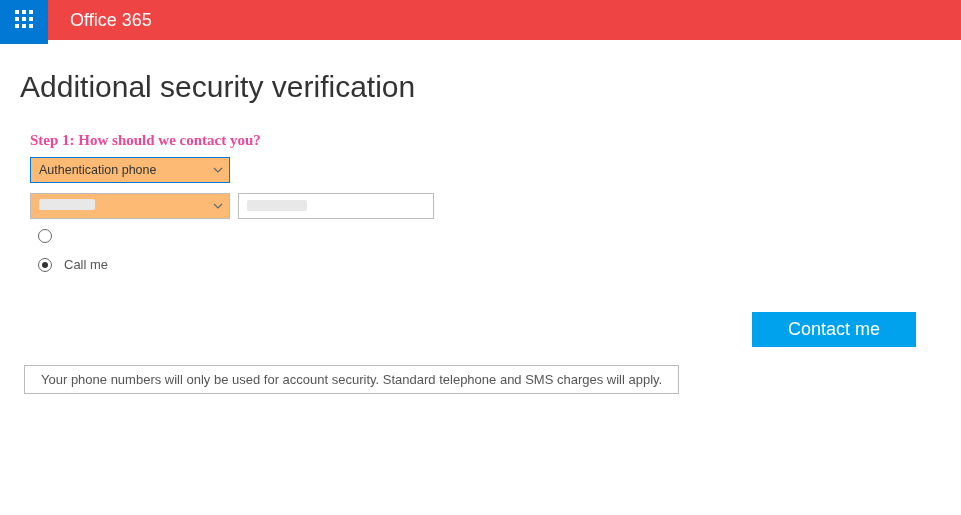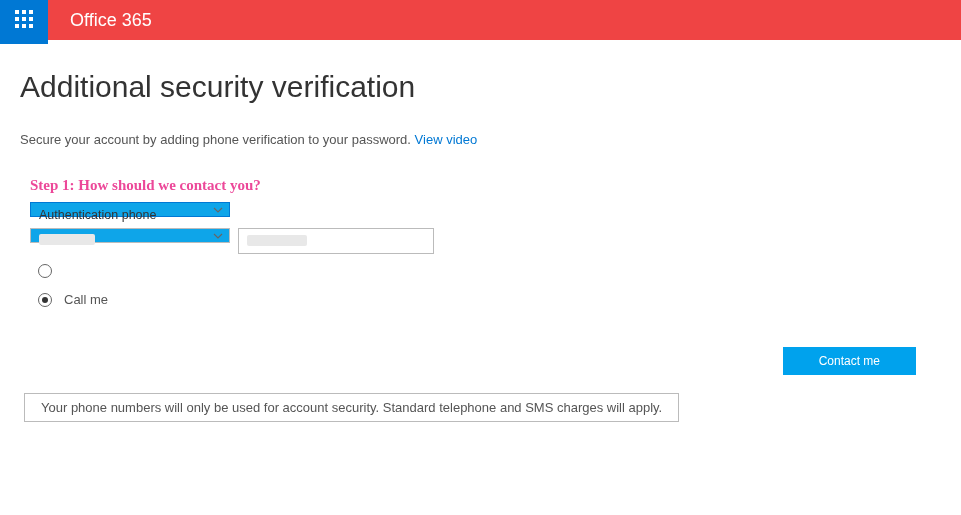--- a/index.html
+++ b/index.html
@@ -59,22 +59,22 @@
       font-family: Liberation Serif, serif;
     }
     .form-row {
       margin-left: 10px;
       margin-bottom: 10px;
     }
     .select-wrap {
       position: relative;
       display: inline-block;
       border: 1px solid #0078d4;
-      background: #0ea5e9;
-      height: 15px;
+      background: #fdba74;
+      height: 26px;
       vertical-align: top;
     }
     .select-wrap.gray { border-color: #bbb; }
     .select-label {
       padding: 4px 28px 4px 8px;
       font-size: 12.5px;
       color: #333;
       height: 24px;
       line-height: 16px;
       cursor: pointer;
@@ -143,21 +143,21 @@
       display: flex;
       justify-content: flex-end;
       margin-top: 40px;
       padding-right: 25px;
     }
     .primary-btn {
       background: #00a2ed;
       color: #fff;
       border: none;
       padding: 7px 36px;
-      font-size: 12px;
+      font-size: 18px;
       cursor: pointer;
     }
     .notice {
       border: 1px solid #bbb;
       padding: 6px 16px;
       font-size: 13px;
       color: #555;
       margin-top: 18px;
       margin-left: 4px;
       display: inline-block;
@@ -182,23 +182,20 @@
       </svg>
     </span>
   </div>
   <div class="brand">Office 365</div>
 </div>
 
 <div class="content">
 
   <h1 class="page-title">Additional security verification</h1>
 
-  <p class="description">
-    <span>Secure your account by adding phone verification to your password. </span><a href="#">View video</a>
-  </p>
 
   <div class="step-title">Step 1: How should we contact you?</div>
 
   <div class="form-row">
     <div class="select-wrap sel-contact">
       <div class="select-label">Authentication phone</div>
       <span class="select-chevron">
         <svg width="10" height="10" viewBox="0 0 10 10">
             <path d="M1 3 L5 7 L9 3" stroke="#666" stroke-width="1.2" fill="none"></path>
           </svg>

